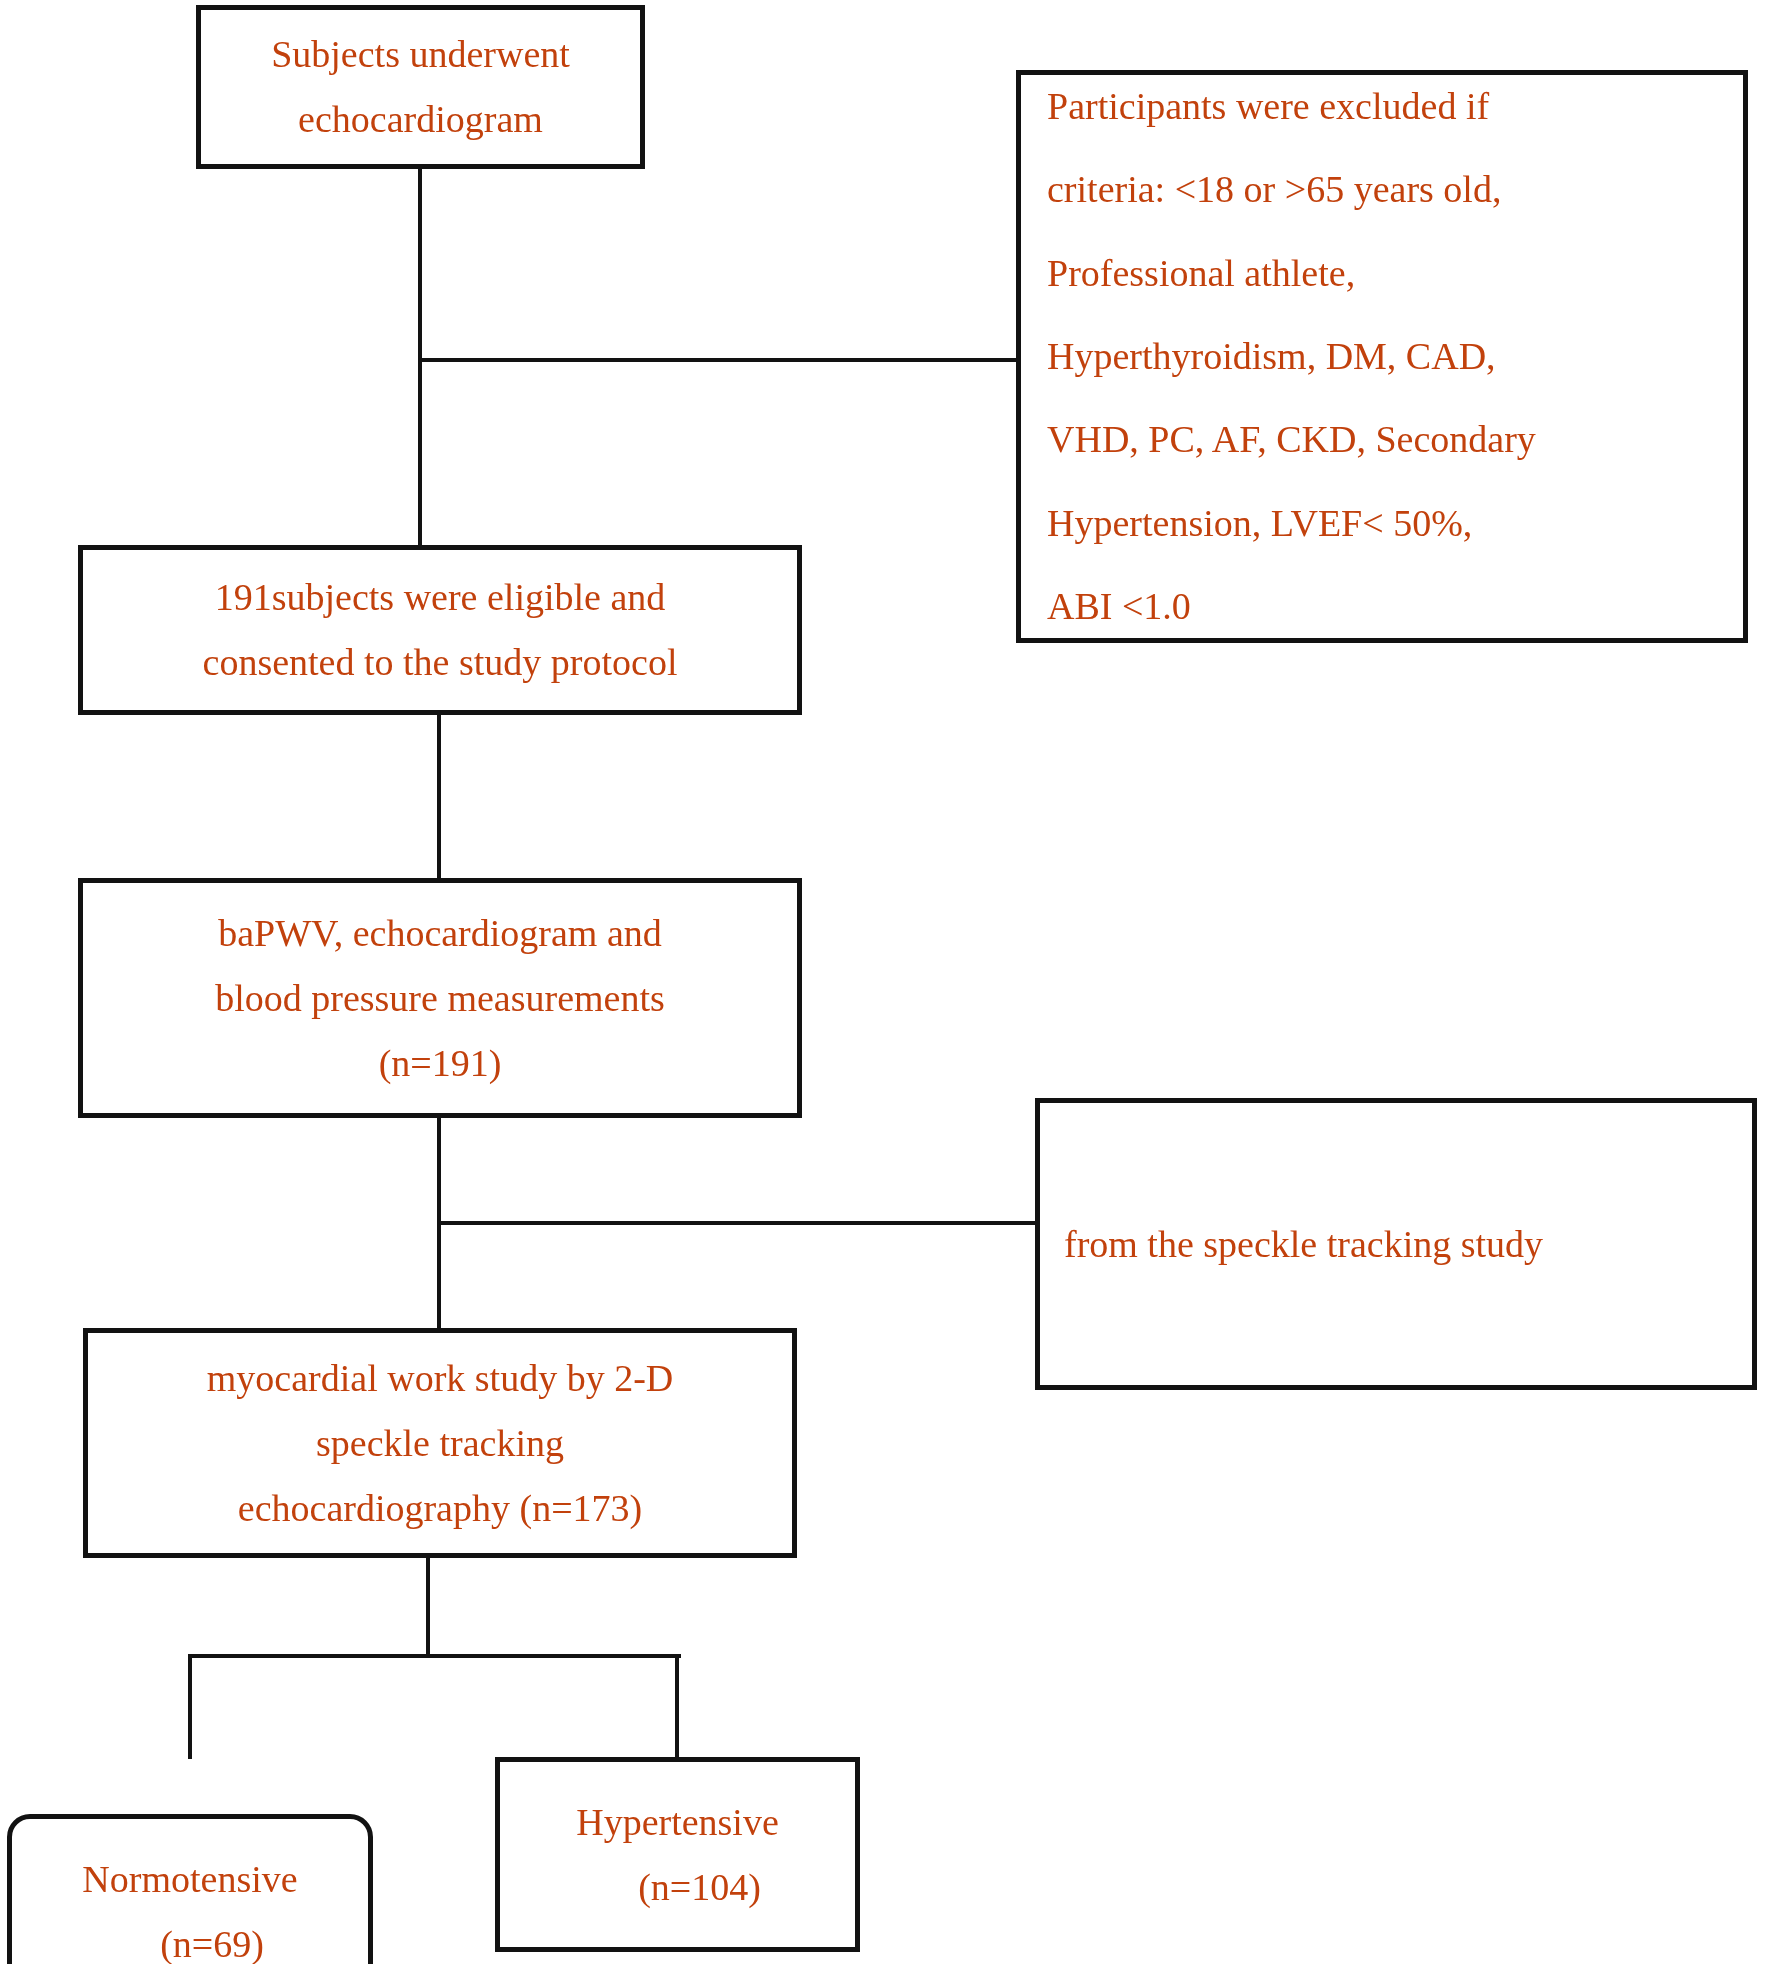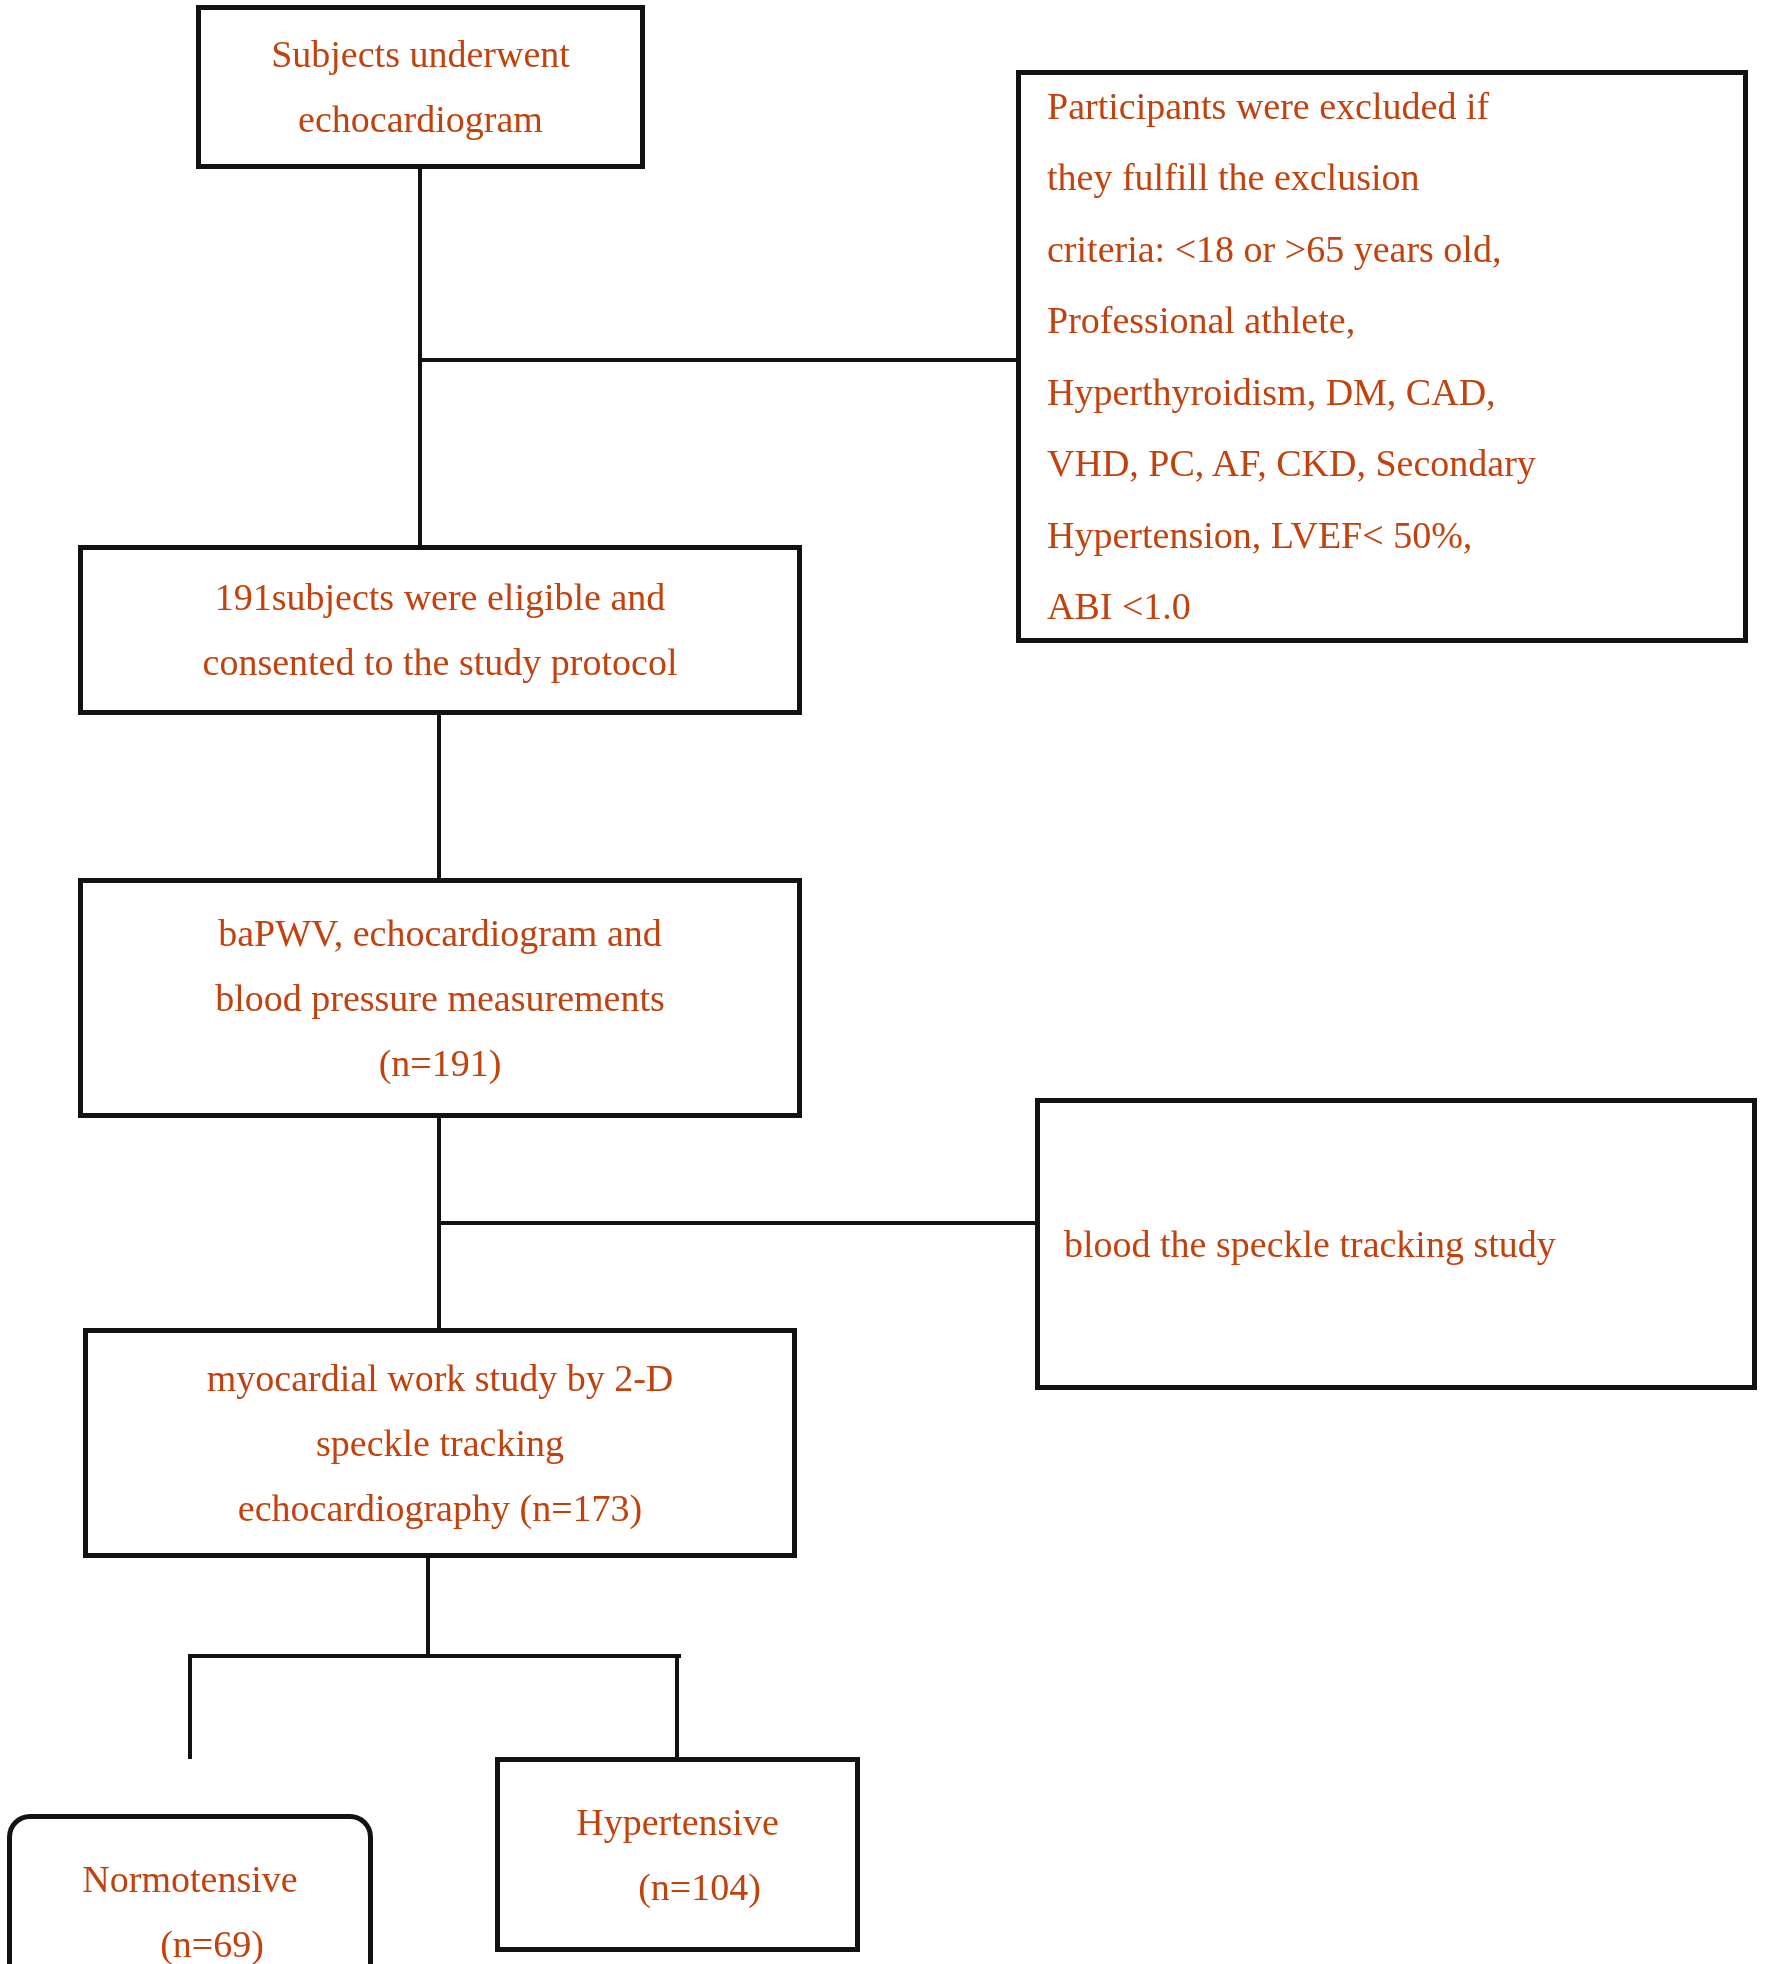--- a/index.html
+++ b/index.html
@@ -44,42 +44,41 @@
   <div class="wire" style="left:188px; top:1656px; width:4px; height:103px;"></div>
   <div class="wire" style="left:675px; top:1656px; width:4px; height:103px;"></div>
 
   <div class="box center" style="left:196px; top:5px; width:449px; height:164px;">
     <div class="ln">Subjects underwent</div>
     <div class="ln">echocardiogram</div>
   </div>
 
   <div class="box left exc" style="left:1016px; top:70px; width:732px; height:573px; padding-left:26px;justify-content:space-between;">
     <div class="ln">Participants were excluded if</div>
-    <div class="ln">they fulfill the exclusion</div>
     <div class="ln">criteria: &lt;18 or &gt;65 years old,</div>
     <div class="ln">Professional athlete,</div>
     <div class="ln">Hyperthyroidism, DM, CAD,</div>
     <div class="ln">VHD, PC, AF, CKD, Secondary</div>
     <div class="ln">Hypertension, LVEF&lt; 50%,</div>
     <div class="ln">ABI &lt;1.0</div>
   </div>
 
   <div class="box center" style="left:78px; top:545px; width:724px; height:170px;">
     <div class="ln">191subjects were eligible and</div>
     <div class="ln">consented to the study protocol</div>
   </div>
 
   <div class="box center" style="left:78px; top:878px; width:724px; height:240px;">
     <div class="ln">baPWV, echocardiogram and</div>
     <div class="ln">blood pressure measurements</div>
     <div class="ln">(n=191)</div>
   </div>
 
   <div class="box left" style="left:1035px; top:1098px; width:722px; height:292px; padding-left:24px;">
-    <div class="ln">blood the speckle tracking study</div>
+    <div class="ln">from the speckle tracking study</div>
   </div>
 
   <div class="box center" style="left:83px; top:1328px; width:714px; height:230px;">
     <div class="ln">myocardial work study by 2-D</div>
     <div class="ln">speckle tracking</div>
     <div class="ln">echocardiography (n=173)</div>
   </div>
 
   <div class="box center" style="left:7px; top:1814px; width:366px; height:195px;border-radius:23px;">
     <div class="ln">Normotensive</div>

